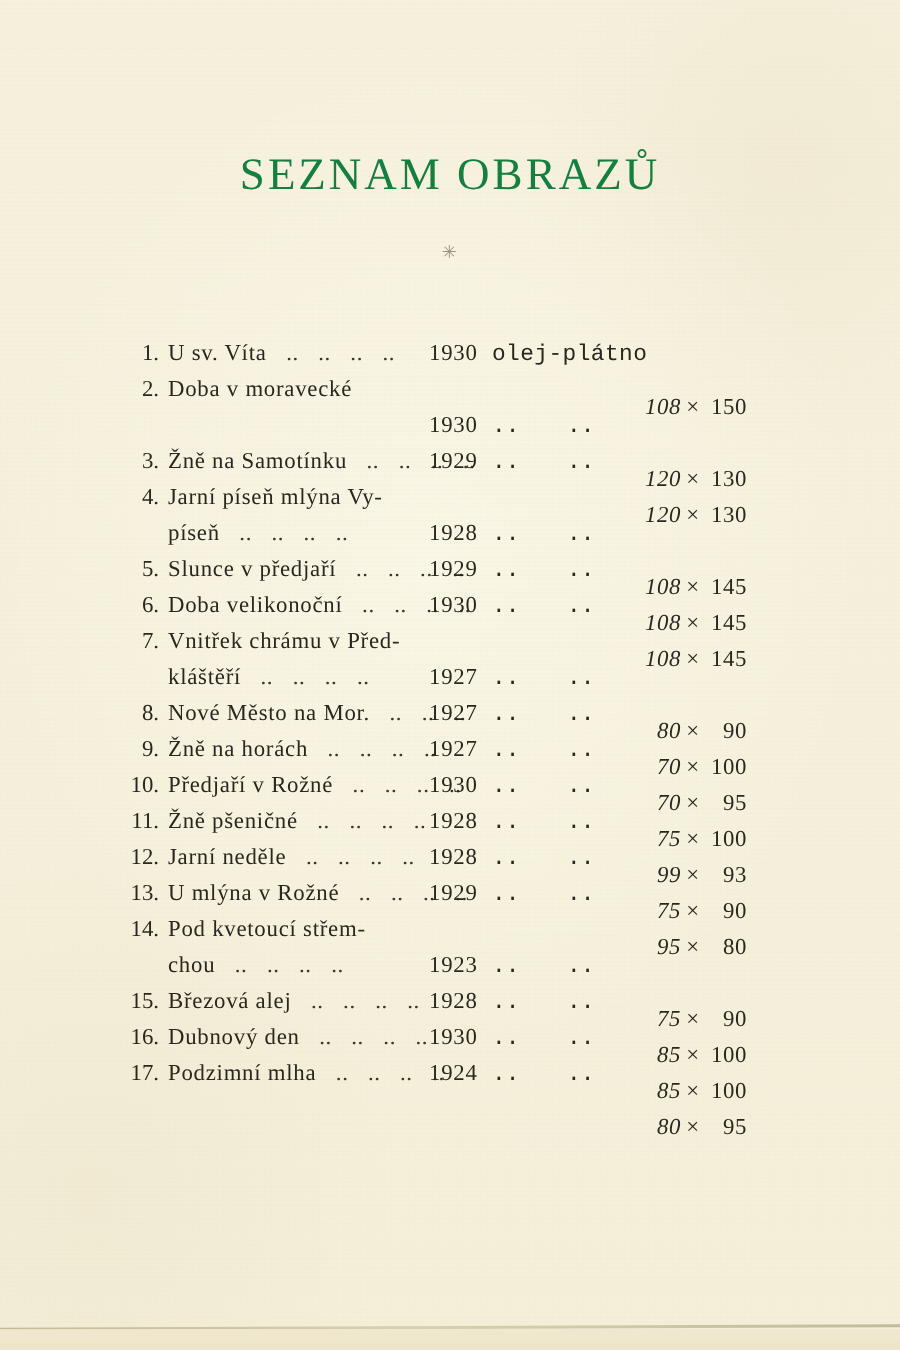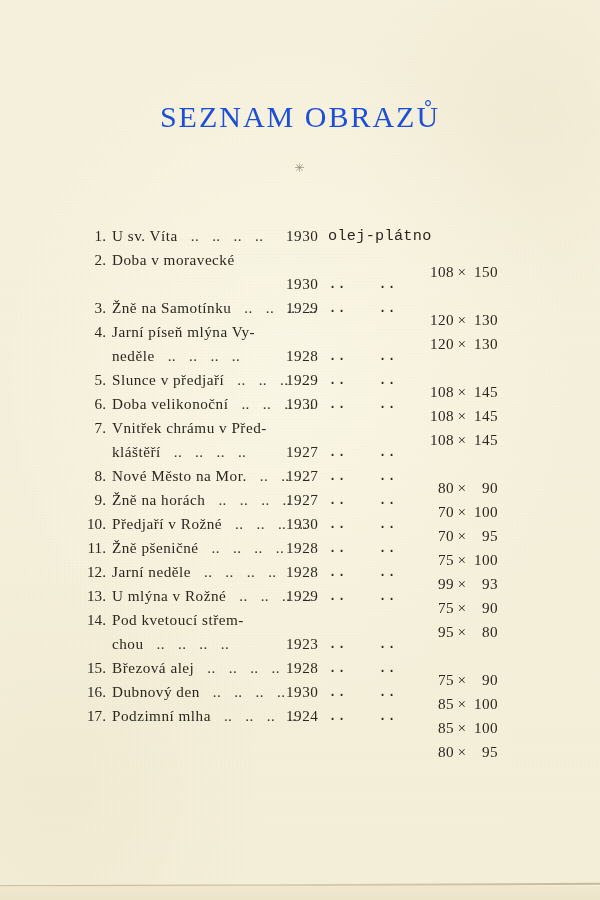--- a/index.html
+++ b/index.html
@@ -62,21 +62,21 @@
 
   
   #title {
     position: absolute;
     top: 100px;
     left: 0;
     width: 600px;
     text-align: center;
     font-size: 30px;
     letter-spacing: 2.0px;
-    color: #1d4ed8;
+    color: #15803d;
     white-space: nowrap;
   }
   #ornament {
     position: absolute;
     top: 161px;
     left: 0;
     width: 600px;
     text-align: center;
     font-size: 12px;
     color: rgba(74,66,48,0.55);
@@ -138,21 +138,21 @@
     display: inline-block;
     width: 50px;
   }
   .dims {
     position: absolute;
     left: 340px;
     width: 80px;
     text-align: right;
     letter-spacing: 0.4px;
   }
-  .dims .w { display: inline-block; width: 26px; text-align: right; }
+  .dims .w { display: inline-block; width: 26px; text-align: right; font-style: italic; }
   .dims .x { display: inline-block; width: 16px; text-align: center; }
   .dims .h { display: inline-block; width: 28px; text-align: right; margin-top: 36px; }
 </style>
 </head>
 <body>
 
 <div id="paper"></div>
 <div id="grain"></div>
 
 <div id="content">
@@ -182,21 +182,21 @@
         <span class="title-cell"><span class="t">Žně na Samotínku</span><span class="leader"><span>..</span><span>..</span><span>..</span><span>..</span></span></span>
         <span class="year">1929</span>
         <span class="tech dittos"><i>..</i><i>..</i></span>
         <span class="dims"><span class="w">120</span><span class="x">×</span><span class="h">130</span></span>
       </div>
       <div class="row">
         <span class="num">4.</span>
         <span class="title-cell"><span class="t">Jarní píseň mlýna Vy-</span></span>
       </div>
       <div class="row">
-        <span class="title-cell"><span class="t">neděle</span><span class="leader"><span>..</span><span>..</span><span>..</span><span>..</span></span></span>
+        <span class="title-cell"><span class="t">píseň</span><span class="leader"><span>..</span><span>..</span><span>..</span><span>..</span></span></span>
         <span class="year">1928</span>
         <span class="tech dittos"><i>..</i><i>..</i></span>
         <span class="dims"><span class="w">108</span><span class="x">×</span><span class="h">145</span></span>
       </div>
       <div class="row">
         <span class="num">5.</span>
         <span class="title-cell"><span class="t">Slunce v předjaří</span><span class="leader"><span>..</span><span>..</span><span>..</span><span>..</span></span></span>
         <span class="year">1929</span>
         <span class="tech dittos"><i>..</i><i>..</i></span>
         <span class="dims"><span class="w">108</span><span class="x">×</span><span class="h">145</span></span>

